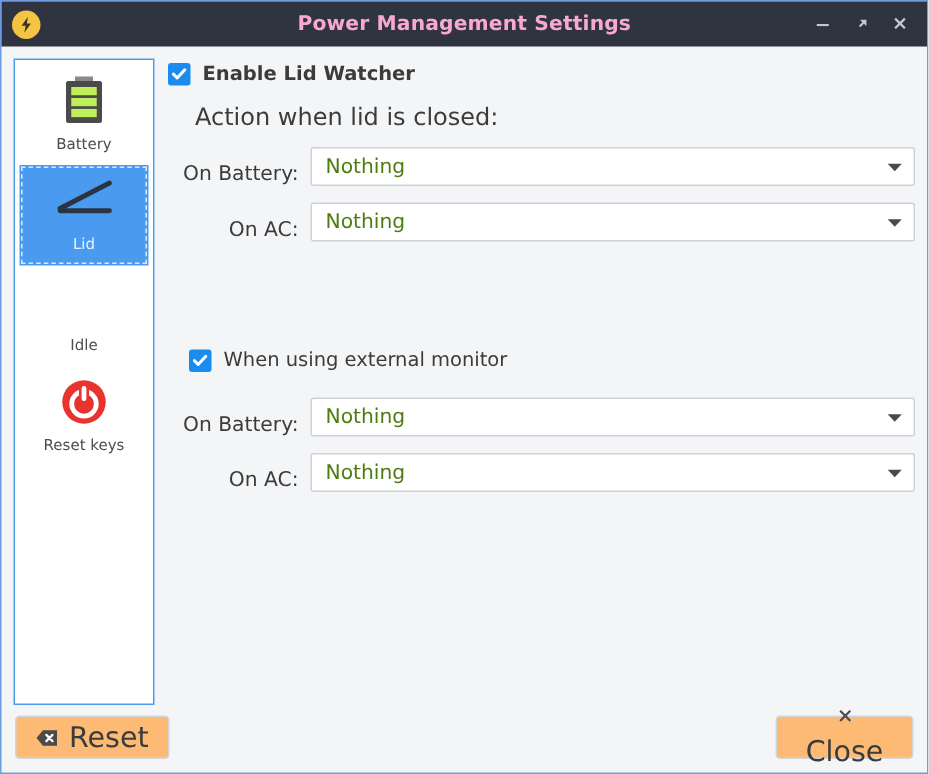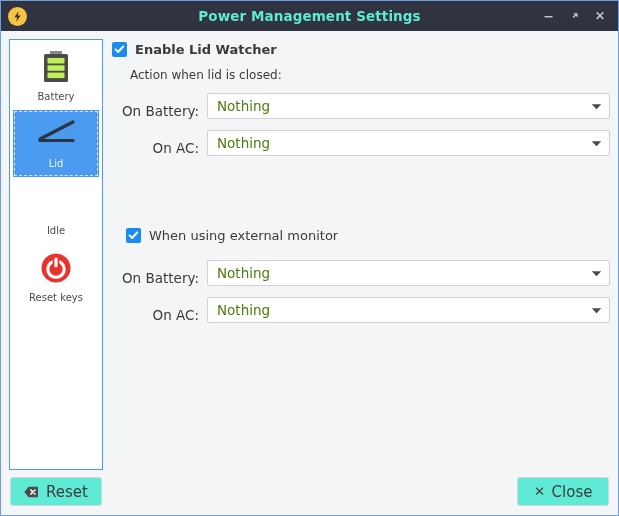--- a/index.html
+++ b/index.html
@@ -45,21 +45,21 @@
     display: flex;
     align-items: center;
     justify-content: center;
     flex: 0 0 auto;
   }
   #app-icon svg { display: block; }
   #title-text {
     position: absolute;
     left: 0; right: 0;
     text-align: center;
-    color: #5eead4;
+    color: #f9a8d4;
     font-size: 13.5px;
     font-weight: bold;
     letter-spacing: .1px;
     pointer-events: none;
   }
   #win-controls {
     margin-left: auto;
     display: flex;
     align-items: center;
     gap: 2px;
@@ -145,21 +145,21 @@
     justify-content: center;
   }
   .checkbox svg { display: block; }
   .chk-label {
     font-size: 13px;
     color: #3b3b3b;
   }
   .chk-label.bold { font-weight: bold; }
 
   .sub-head {
-    font-size: 12px;
+    font-size: 16px;
     color: #3b3b3b;
     margin: 11px 0 0 18px;
   }
 
   .field-row {
     display: flex;
     align-items: flex-end;
     margin-top: 11px;
   }
   .field-label {
@@ -204,34 +204,34 @@
     flex: 0 0 auto;
     height: 47px;
     box-sizing: border-box;
     display: flex;
     align-items: center;
     padding: 0 9px;
   }
   .btn {
     height: 29px;
     min-width: 92px;
-    background: #5eead4;
+    background: #fdba74;
     border: 1px solid #d2d6dd;
     border-radius: 3px;
     box-sizing: border-box;
     display: flex;
     align-items: center;
     justify-content: center;
     gap: 7px;
     padding: 2px 13px;
-    font-size: 15px;
+    font-size: 19px;
     color: #3b3b3b;
   }
   .btn svg { display: block; }
-  #close-btn { margin-left: auto; }
+  #close-btn { margin-left: auto; flex-direction: column; }
 </style>
 </head>
 <body>
 
 <div id="window">
 
   <div id="titlebar">
     <div id="app-icon">
       <svg width="13" height="13" viewBox="0 0 13 13">
         <path d="M7.6 1.2 L3.4 7.2 L6.1 7.2 L5.2 11.8 L9.6 5.6 L6.9 5.6 Z" fill="#3a3326"></path>

